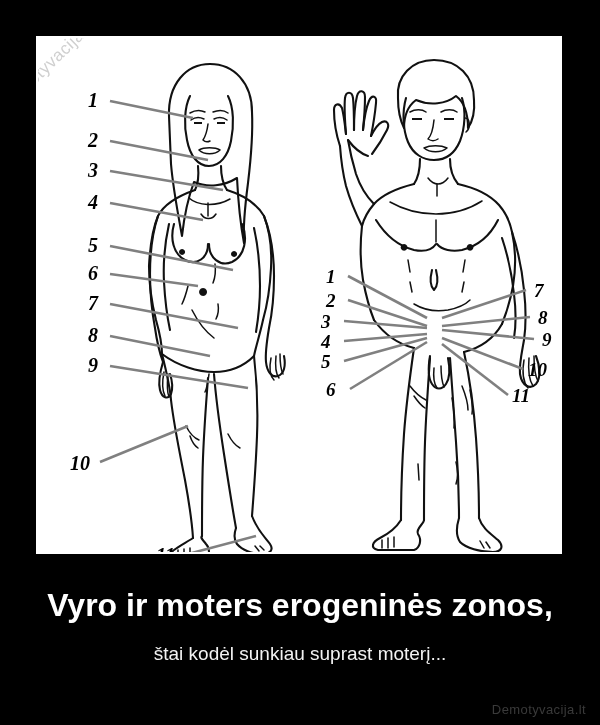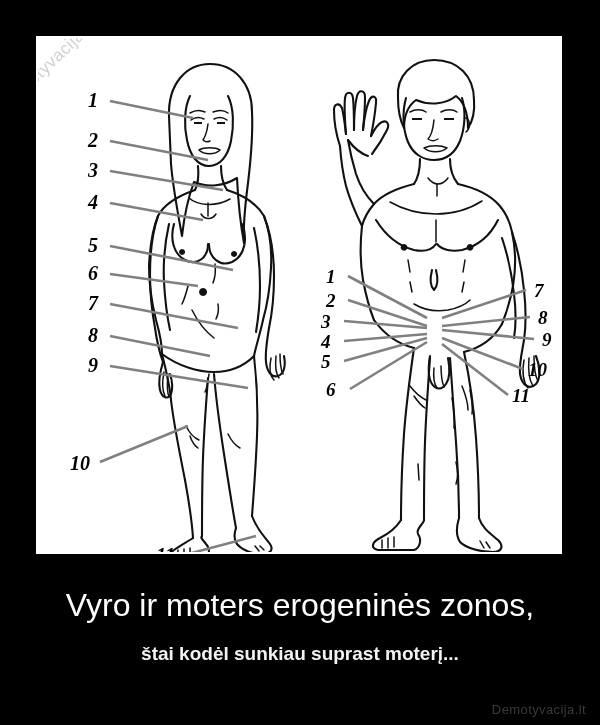--- a/index.html
+++ b/index.html
@@ -42,30 +42,30 @@
 
   
   .caption{
     position:absolute;
     left:0;right:0;top:586px;
     text-align:center;
   }
   .title{
     color:#ffffff;
     font-size:32px;
-    font-weight:400;
+    font-weight:700;
     line-height:38px;
     letter-spacing:0px;
     margin:0;
     white-space:nowrap;
   }
   .subtitle{
     color:#f2f2f2;
     font-size:19px;
-    font-weight:700;
+    font-weight:400;
     line-height:24px;
     margin:18px 0 0 0;
     white-space:nowrap;
   }
   .site-wm{
     position:absolute;
     right:14px;bottom:8px;
     color:#3a3a3a;
     font-size:13px;
     letter-spacing:.4px;

